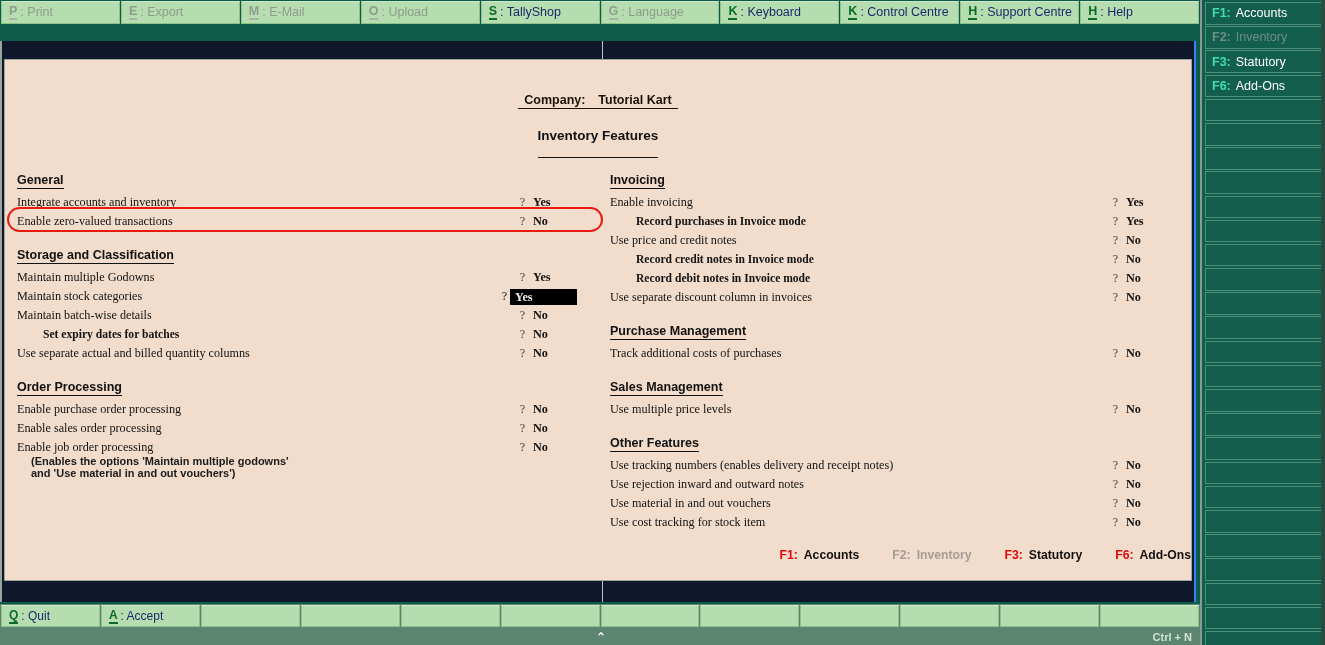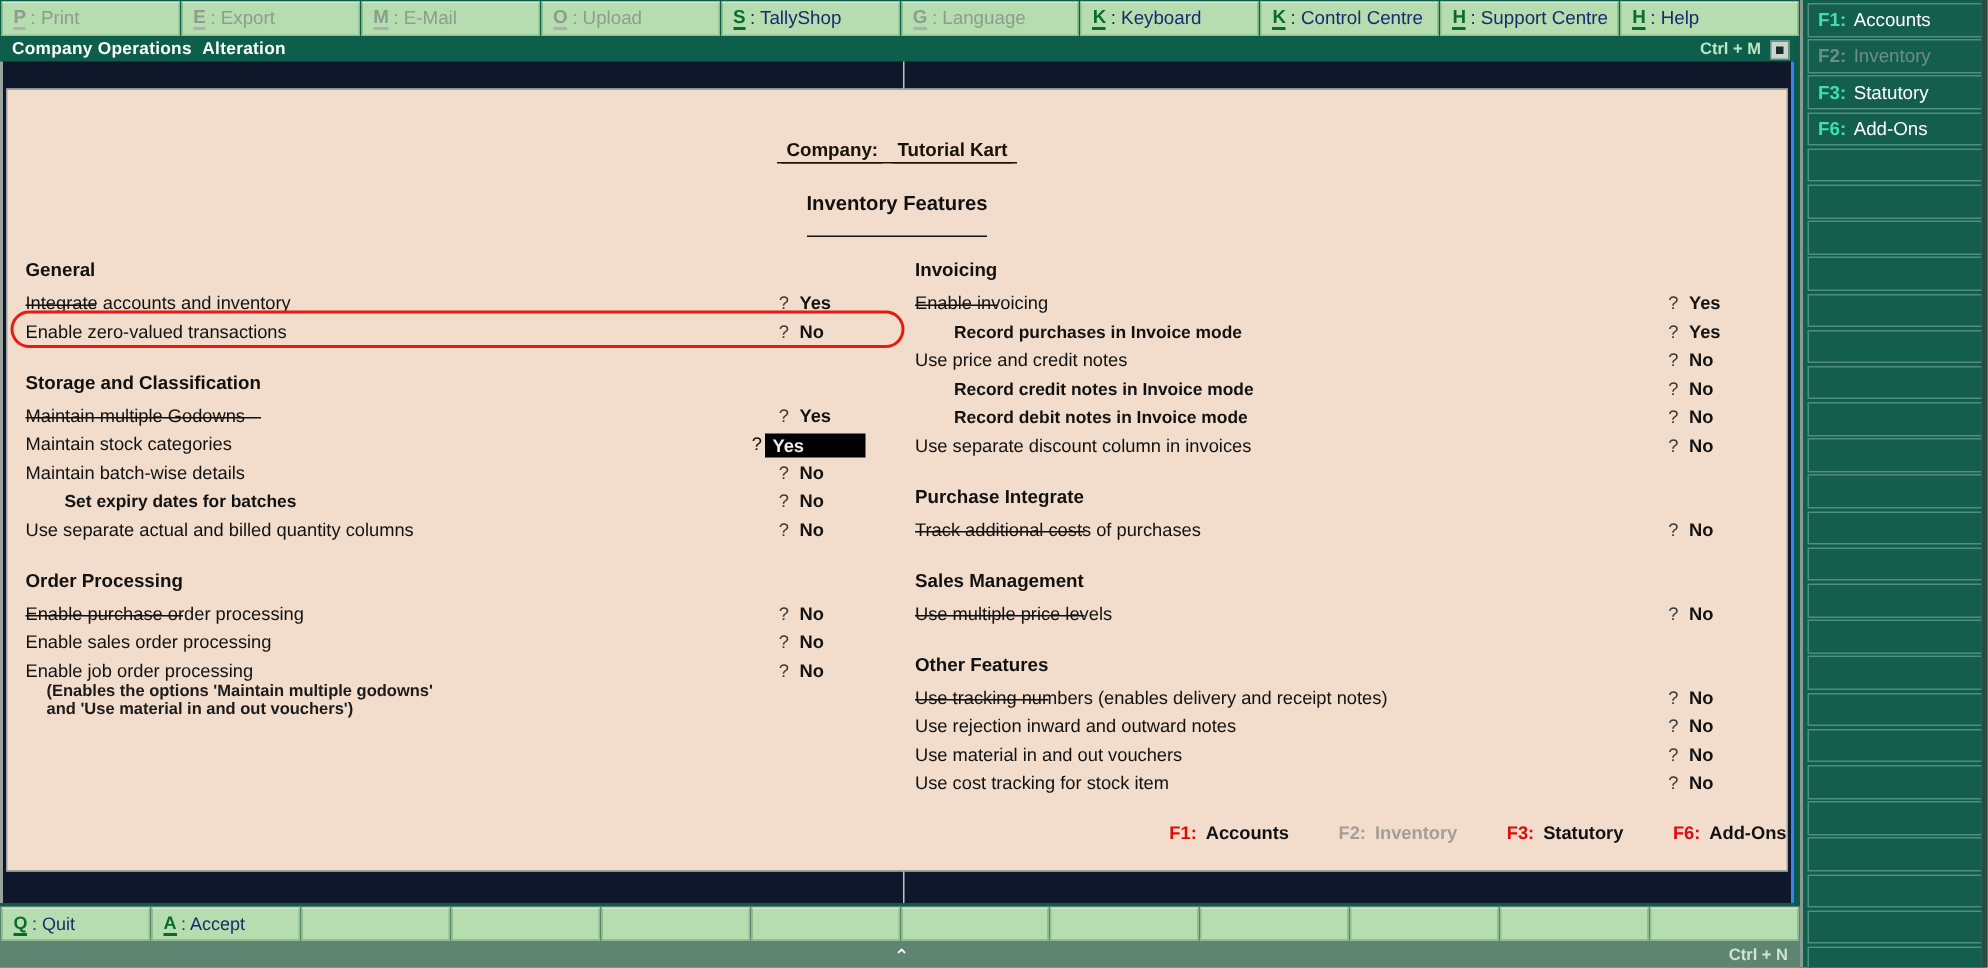--- a/index.html
+++ b/index.html
@@ -73,26 +73,26 @@
   .pagetitle span{border-bottom:1.5px solid #111;padding-bottom:14px;}
 
   .col{position:absolute;top:113px;}
   .colL{left:12px;width:560px;}
   .colR{left:605px;width:560px;}
 
   .sect{
     font-size:12.5px;font-weight:bold;color:#111;
     margin:0 0 6px 0;display:block;
   }
-  .sect span{border-bottom:1.5px solid #111;padding-bottom:16px;}
+  .sect span{border-bottom:1.5px solid #111;padding-bottom:1px;}
   .gap{height:17px;}
 
   .row{
     display:flex;align-items:center;font-size:12.2px;color:#121212;
-    height:19px;line-height:19px;position:relative;
+    height:19px;line-height:19px;position:relative;font-family:Liberation Serif, serif;
   }
   .row .lbl{flex:1;white-space:nowrap;}
   .row.ind .lbl{padding-left:26px;font-weight:bold;font-size:11.6px;}
   .row .qm{width:11px;text-align:center;color:#3a3a3a;}
   .row .val{width:44px;font-weight:bold;padding-left:5px;}
   .row.sel .val{
     background:#000;color:#e8eef0;padding-left:5px;
     width:62px;height:16px;line-height:16px;align-self:center;
   }
   .row.sel .qm{color:#111;}
@@ -208,28 +208,20 @@
       <div class="menucell on">
         <span class="acc">H</span>
         <span class="rest">: Support Centre</span>
       </div>
       <div class="menucell on">
         <span class="acc">H</span>
         <span class="rest">: Help</span>
       </div>
     </div>
 
-  <div class="titlebar">
-    <div class="ttl"><span>Company Operations</span><span class="sp"></span><span>Alteration</span></div>
-    <div class="spacer"></div>
-    <div class="ctrlm">Ctrl + M</div>
-    <div class="winbtn">
-        <i></i>
-      </div>
-  </div>
 
   <div class="work">
     <div class="vdiv"></div>
 
     <div class="panel">
 
       <div class="company">
         <span><span>Company:</span>&nbsp;&nbsp;<span>Tutorial Kart</span></span>
       </div>
 
@@ -322,21 +314,21 @@
             <div class="lbl">Record debit notes in Invoice mode</div>
             <div class="qm">?</div>
             <div class="val">No</div>
           </div>
           <div class="row">
             <div class="lbl">Use separate discount column in invoices</div>
             <div class="qm">?</div>
             <div class="val">No</div>
           </div>
           <div class="gap"></div>
-          <div class="sect"><span>Purchase Integrate</span></div>
+          <div class="sect"><span>Purchase Management</span></div>
           <div class="row">
             <div class="lbl">Track additional costs of purchases</div>
             <div class="qm">?</div>
             <div class="val">No</div>
           </div>
           <div class="gap"></div>
           <div class="sect"><span>Sales Management</span></div>
           <div class="row">
             <div class="lbl">Use multiple price levels</div>
             <div class="qm">?</div>

